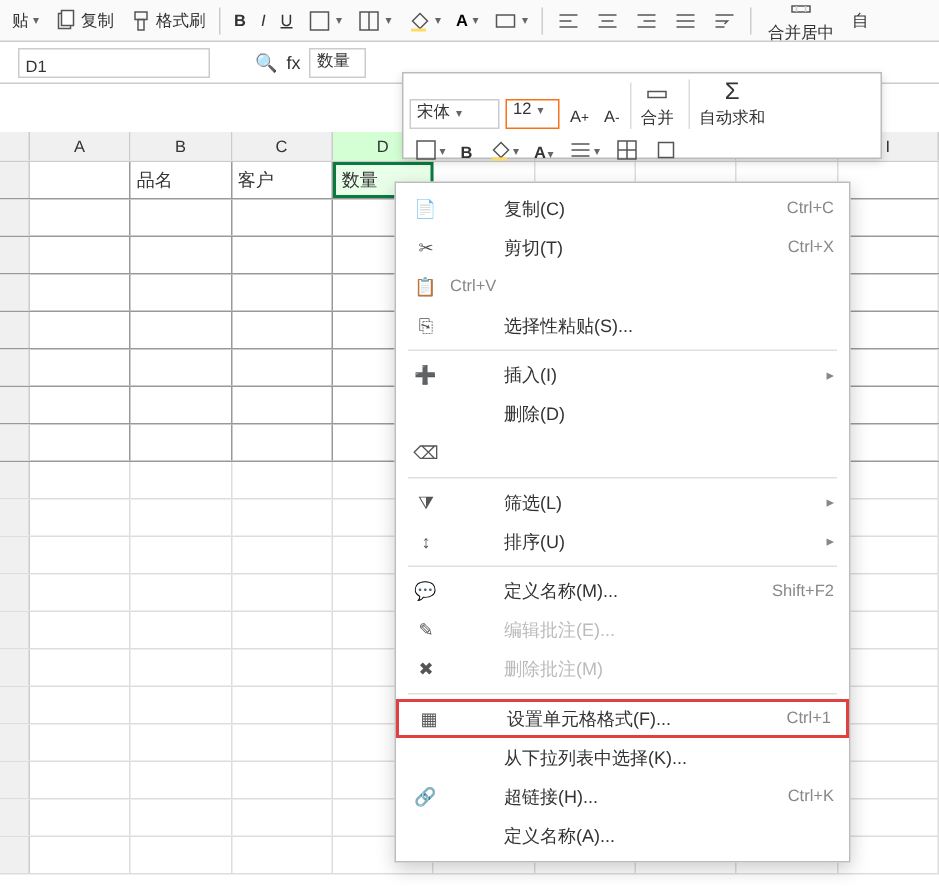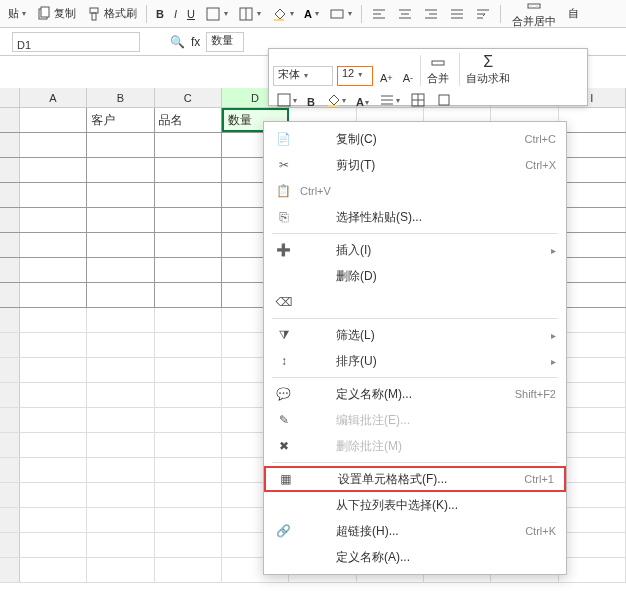--- a/index.html
+++ b/index.html
@@ -239,22 +239,22 @@
   <div class="col-h">F</div>
   <div class="col-h">G</div>
   <div class="col-h">H</div>
   <div class="col-h">I</div>
 </div>
 
 <div class="grid">
   <div class="grid-row">
     <div class="row-h"></div>
     <div class="cell"></div>
+    <div class="cell">品名</div>
     <div class="cell">客户</div>
-    <div class="cell">品名</div>
     <div class="cell selected">数量</div>
     <div class="cell light"></div>
     <div class="cell light"></div>
     <div class="cell light"></div>
     <div class="cell light"></div>
     <div class="cell light"></div>
   </div>
 
 <div class="grid-row">
       <div class="row-h"></div>

